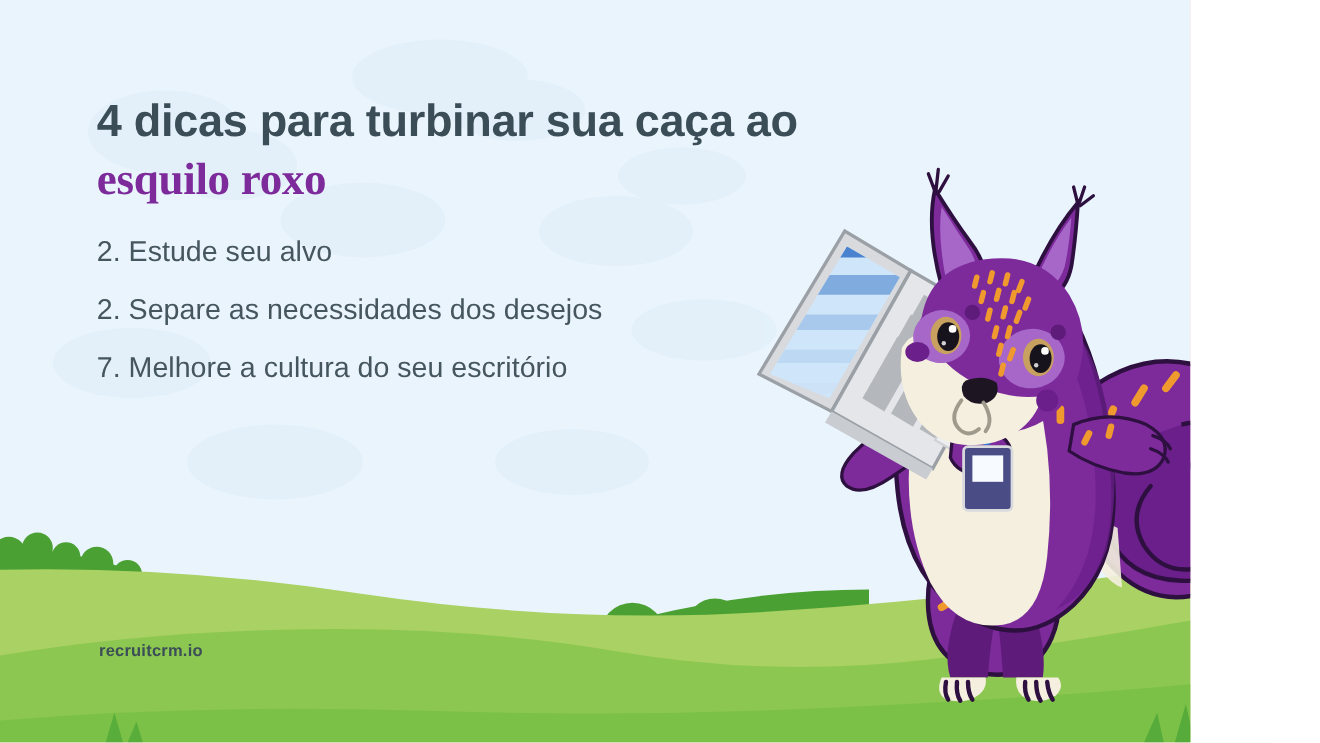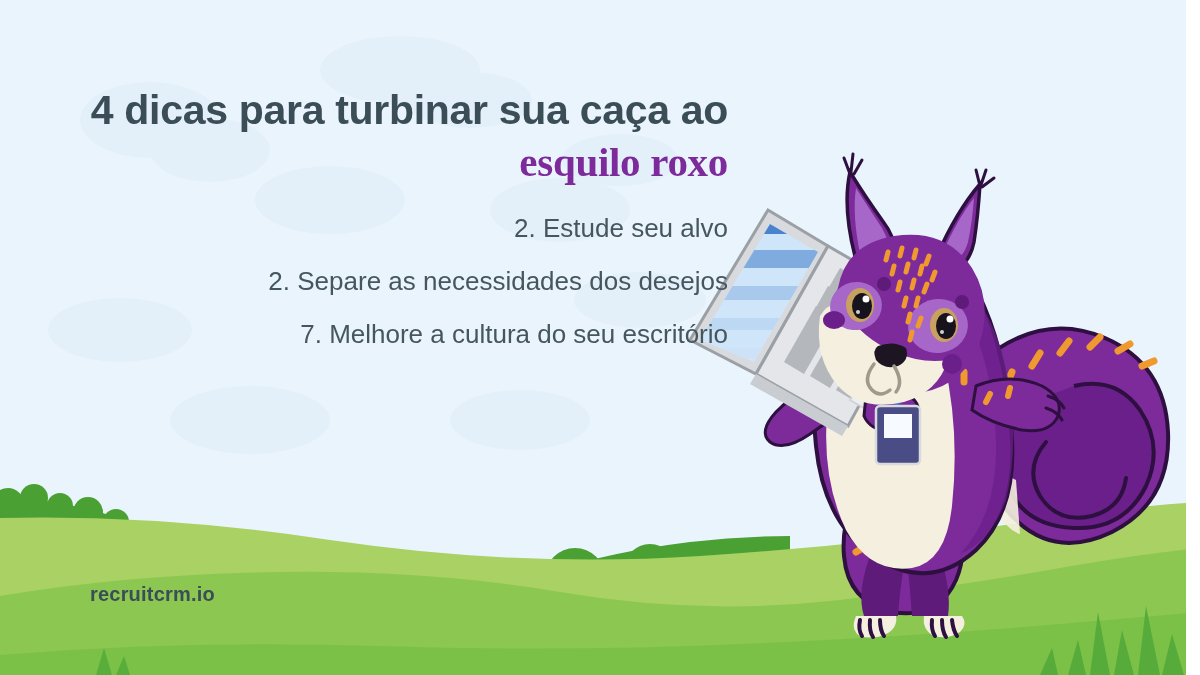--- a/index.html
+++ b/index.html
@@ -3,26 +3,25 @@
 <meta charset="utf-8">
 <title>Recruit CRM tips graphic</title>
 <style>
   html, body {
     margin: 0;
     padding: 0;
     background: #ffffff;
   }
   #slide {
     position: relative;
-    width: 1186px;
+    width: 1082px;
     height: 675px;
     overflow: hidden;
     background: #fca5a5;
     font-family: "Liberation Sans", sans-serif;
-    text-align: right;
     -webkit-font-smoothing: antialiased;
   }
 
   
   .scene {
     position: absolute;
     inset: 0;
     width: 1200px;
     height: 675px;
   }
@@ -60,21 +59,21 @@
     color: #46565f;
     white-space: pre-wrap;
     font-weight: normal;
   }
 
   
   .logo {
     position: absolute;
     left: 90px;
     top: 583px;
-    font-size: 20px;
+    font-size: 15px;
     font-weight: bold;
     color: #3b4d57;
     letter-spacing: 0.2px;
     z-index: 6;
   }
 
   
   .mascot {
     position: absolute;
     left: 660px;

